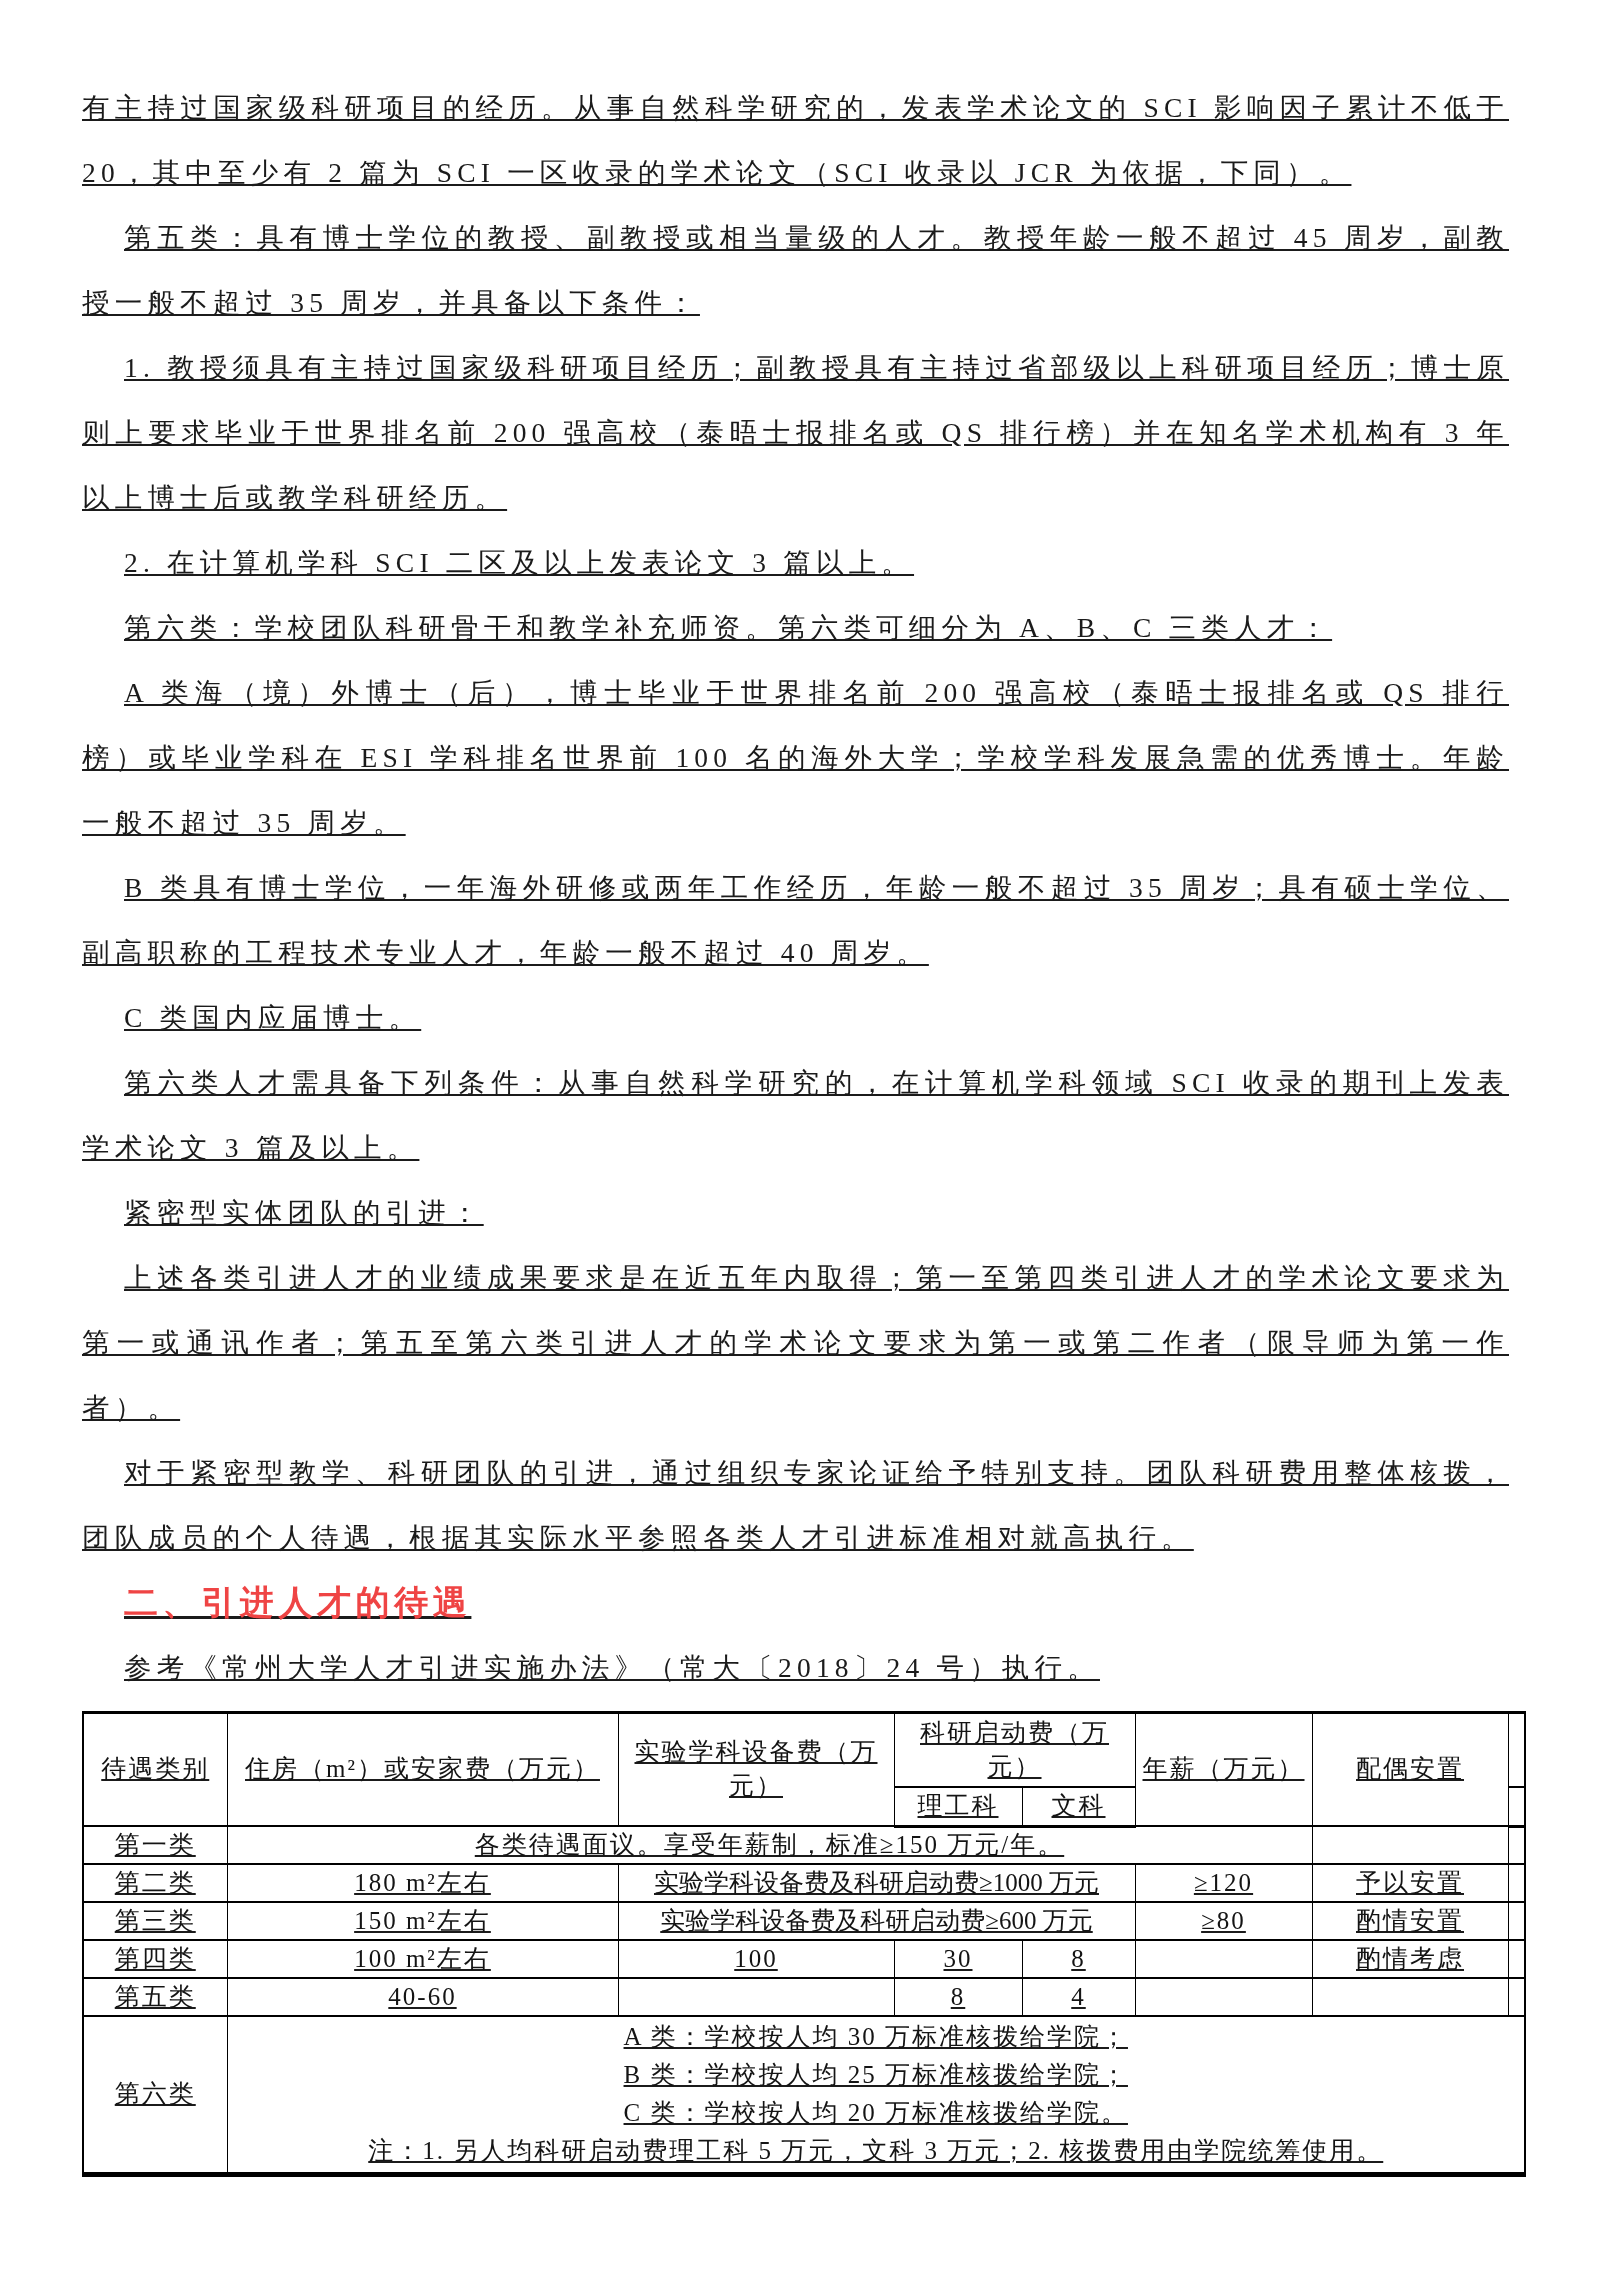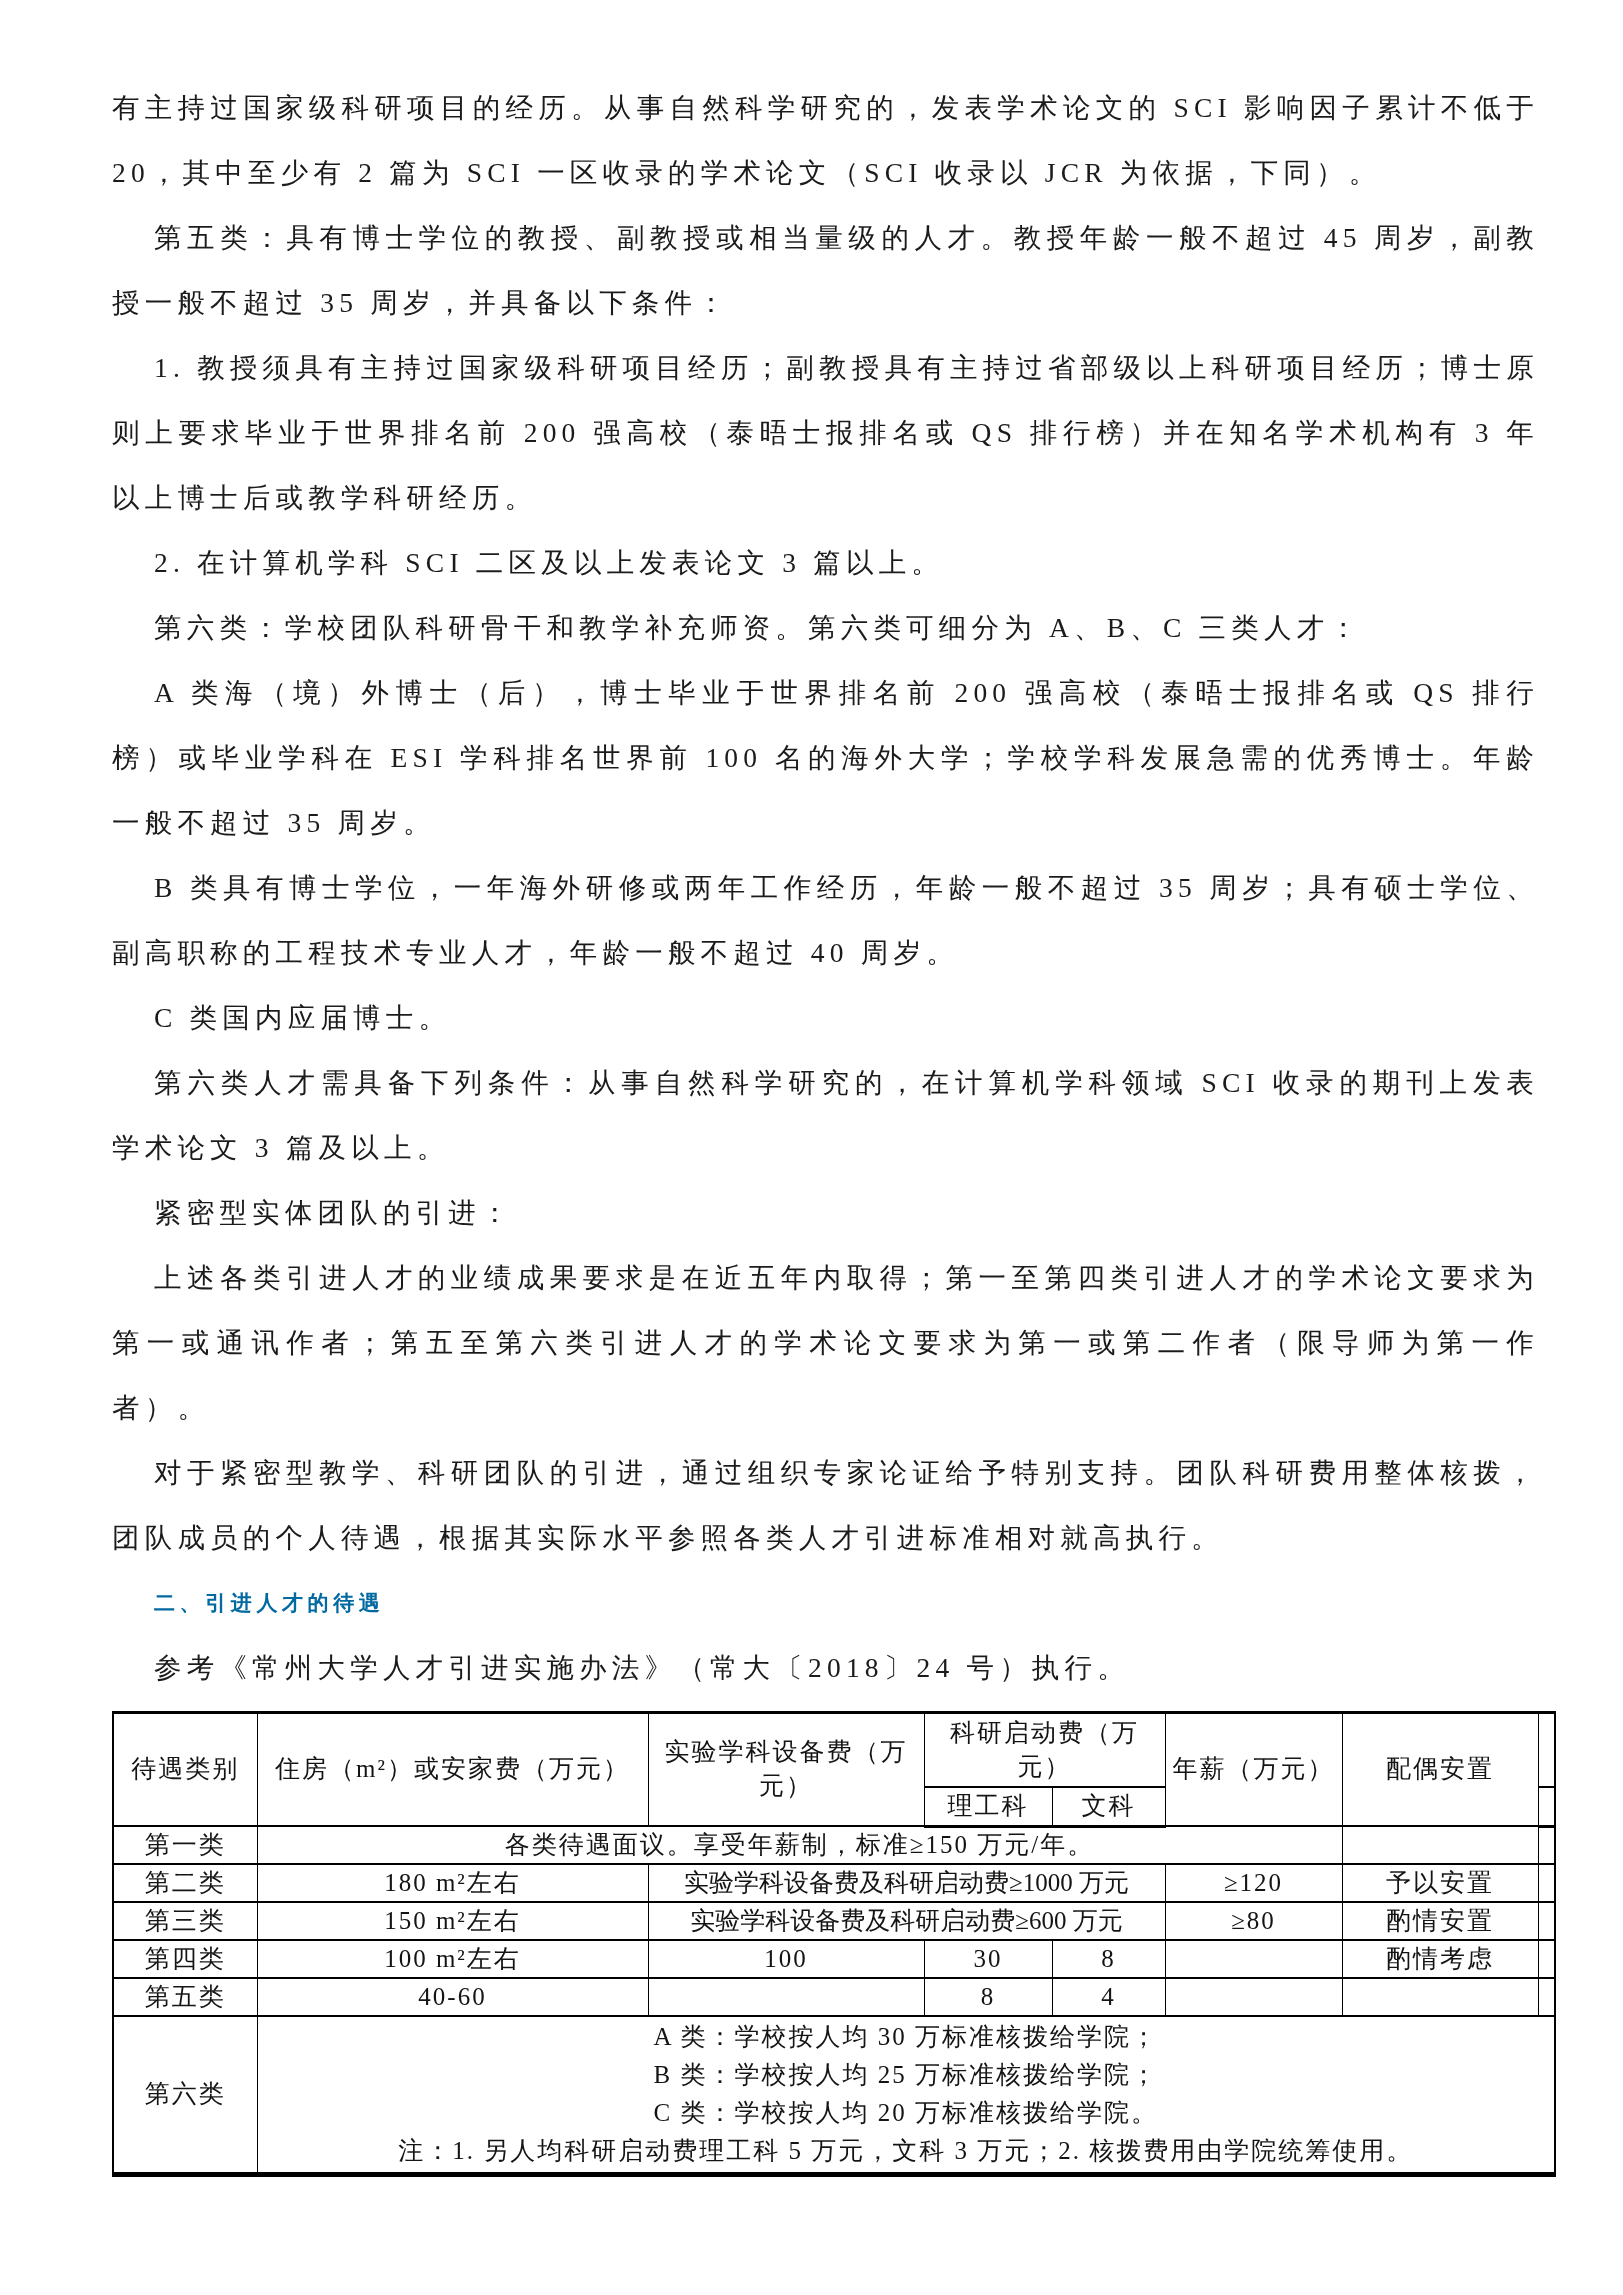--- a/index.html
+++ b/index.html
@@ -7,43 +7,44 @@
     position: relative;
     width: 1623px;
     height: 2295px;
     background: #ffffff;
     font-family: "Liberation Serif", "DejaVu Serif", serif;
     color: #1b1b1b;
     overflow: hidden;
   }
   .content {
     position: absolute;
-    left: 112px;
+    left: 82px;
     top: 75px;
     width: 1427px;
+    text-decoration: underline;
   }
   p.body {
     margin: 0;
     font-size: 27.5px;
     line-height: 65px;
     letter-spacing: 5.2px;
     text-align: justify;
     text-align-last: left;
     color: #1b1b1b;
   }
   p.indent { text-indent: 42px; }
   p.heading {
     margin: 0;
-    font-size: 21px;
+    font-size: 34px;
     line-height: 65px;
     letter-spacing: 4.6px;
     text-indent: 42px;
     font-family: "Liberation Sans", "DejaVu Sans", sans-serif;
     font-weight: bold;
-    color: #0369a1;
+    color: #ef4444;
   }
   table.benefits {
     border-collapse: collapse;
     table-layout: fixed;
     width: 1441px;
     margin-top: 10.5px;
     font-size: 25px;
     letter-spacing: 2px;
     color: #141414;
   }

